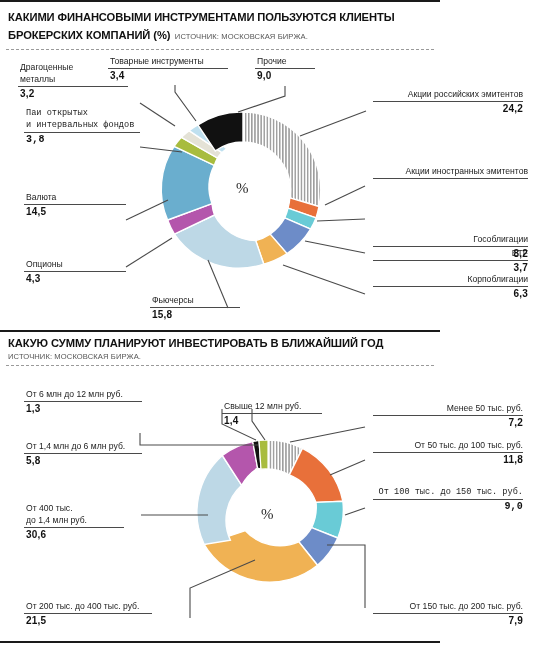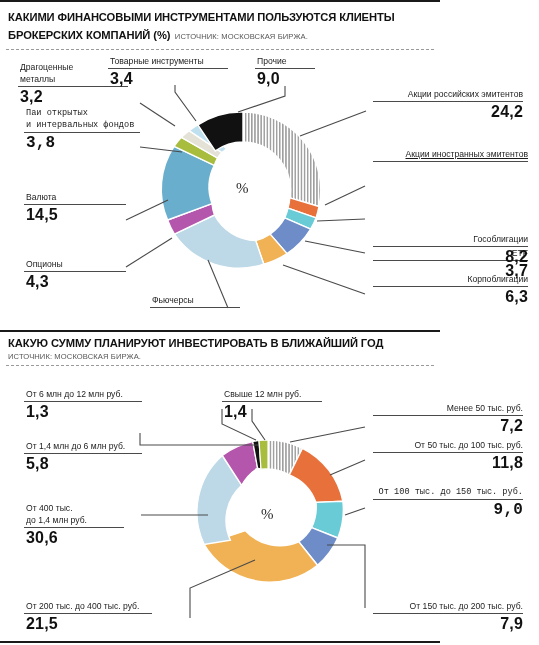--- a/index.html
+++ b/index.html
@@ -29,21 +29,21 @@
     border-top:1px dashed #9a9a9a;margin:3px 6px 0 6px;
   }
   
   .lbl{position:absolute;}
   .lbl .cap{
     font-size:8.6px;line-height:10.4px;color:#1c1c1c;
     white-space:nowrap;padding:0 0 1.5px 2px;
   }
   .lbl .cap.wrap{white-space:normal;}
   .lbl .val{
-    font-size:16px;font-weight:bold;color:#111;
+    font-size:10px;font-weight:bold;color:#111;
     letter-spacing:0.2px;padding:1.5px 0 0 2px;
   }
   .lbl .bar{height:0;border-top:1.4px solid #4a4a4a;}
   .lbl.right{text-align:right;}
   
   .conn{position:absolute;stroke:#4a4a4a;fill:none;stroke-width:1.1;}
   svg.overlay{position:absolute;left:0;top:0;pointer-events:none;}
   .donut-center{
     position:absolute;font-size:15px;color:#2b2b2b;
     font-family:"Liberation Serif","DejaVu Serif",serif;
@@ -167,41 +167,42 @@
 
 <div class="lbl" style="left:24px;top:259px;width:102px;">
   <div class="cap">Опционы</div>
   <div class="bar"></div>
   <div class="val">4,3</div>
 </div>
 
 <div class="lbl" style="left:150px;top:295px;width:90px;">
   <div class="cap">Фьючерсы</div>
   <div class="bar"></div>
+  <div class="val">15,8</div>
 </div>
 
 <div class="lbl" style="left:108px;top:56px;width:120px;">
   <div class="cap">Товарные инструменты</div>
   <div class="bar"></div>
   <div class="val">3,4</div>
 </div>
 
 <div class="lbl" style="left:255px;top:56px;width:60px;">
   <div class="cap">Прочие</div>
   <div class="bar"></div>
   <div class="val">9,0</div>
 </div>
 
 <div class="lbl right" style="left:373px;top:89px;width:150px;">
   <div class="cap">Акции российских эмитентов</div>
   <div class="bar"></div>
   <div class="val">24,2</div>
 </div>
 
-<div class="lbl right" style="left:373px;top:149px;width:155px;text-decoration:underline;">
+<div class="lbl right" style="left:373px;top:166px;width:155px;">
   <div class="cap">Акции иностранных эмитентов</div>
   <div class="bar"></div>
 </div>
 
 <div class="lbl right" style="left:373px;top:200px;width:155px;margin-top:48px;">
   <div class="cap">ETF</div>
   <div class="bar"></div>
   <div class="val">3,7</div>
 </div>
 
@@ -245,21 +246,21 @@
   <div class="bar"></div>
   <div class="val">30,6</div>
 </div>
 
 <div class="lbl" style="left:24px;top:601px;width:128px;">
   <div class="cap">От 200 тыс. до 400 тыс. руб.</div>
   <div class="bar"></div>
   <div class="val">21,5</div>
 </div>
 
-<div class="lbl" style="left:222px;top:389px;width:100px;">
+<div class="lbl" style="left:222px;top:401px;width:100px;">
   <div class="cap">Свыше 12 млн руб.</div>
   <div class="bar"></div>
   <div class="val">1,4</div>
 </div>
 
 <div class="lbl right" style="left:373px;top:403px;width:150px;">
   <div class="cap">Менее 50 тыс. руб.</div>
   <div class="bar"></div>
   <div class="val">7,2</div>
 </div>

